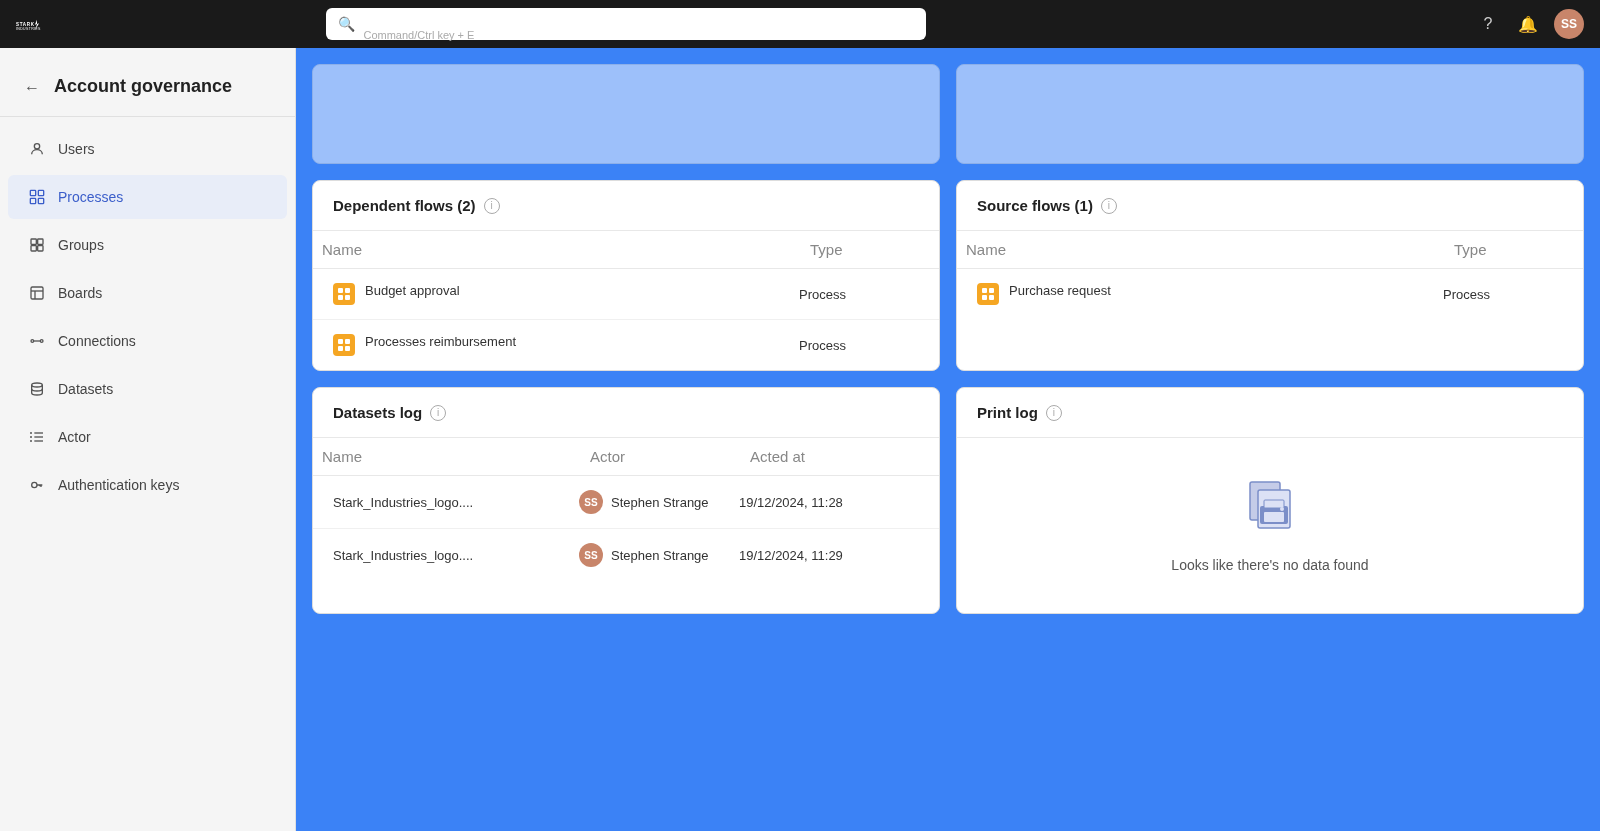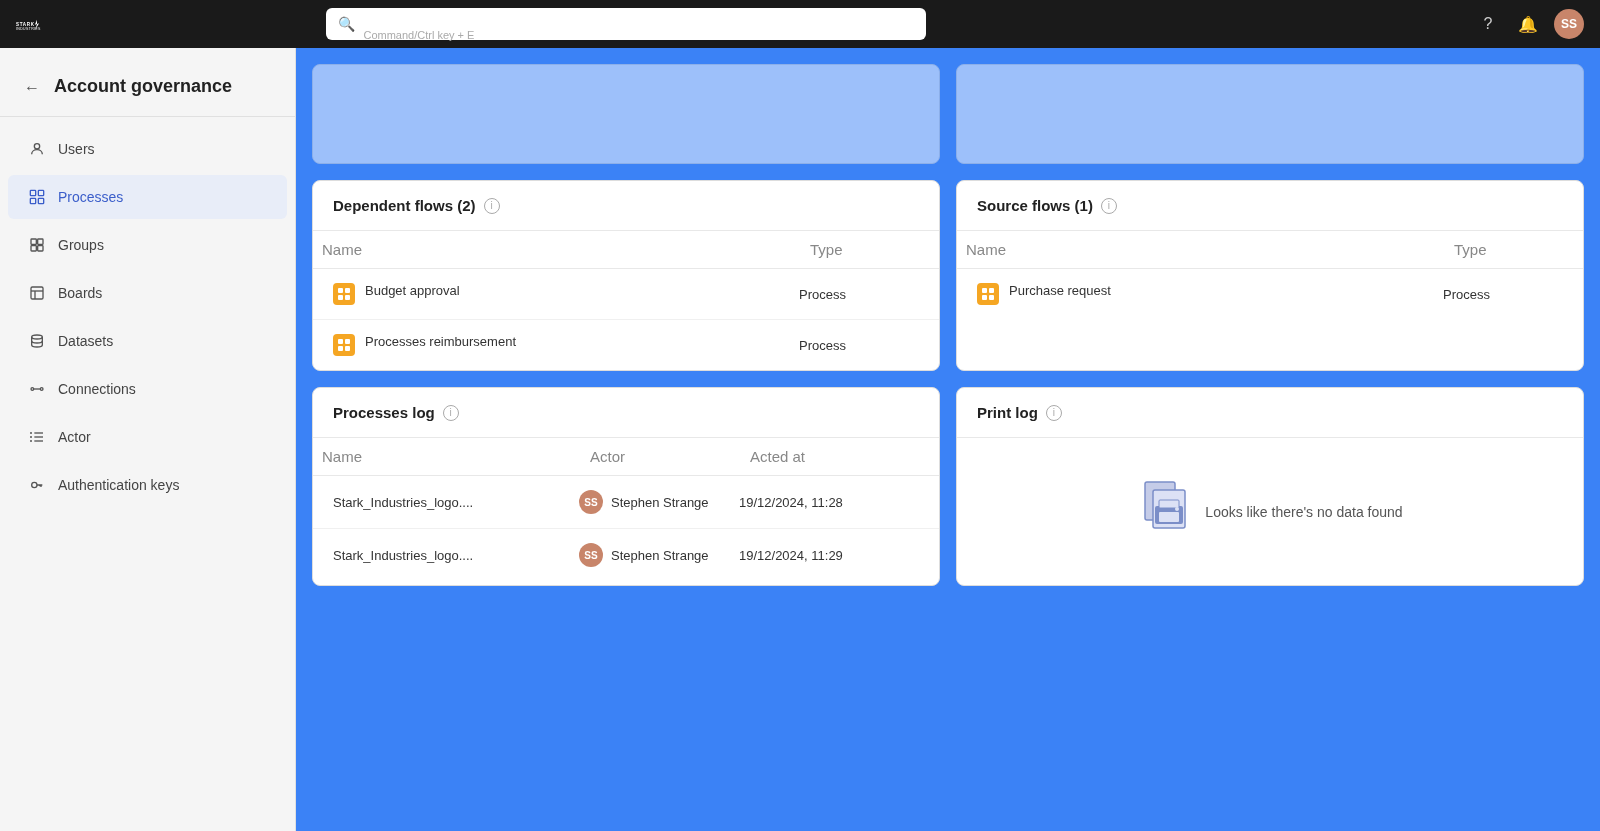--- a/index.html
+++ b/index.html
@@ -267,21 +267,21 @@
       font-weight: 600;
       display: flex;
       align-items: center;
       justify-content: center;
       flex-shrink: 0;
     }
 
     
     .empty-state {
       display: flex;
-      flex-direction: row;
+      flex-direction: column;
       align-items: center;
       justify-content: center;
       padding: 40px 17px;
       gap: 12px;
     }
     .empty-icon {
       color: #7b8ec8;
       font-size: 48px;
     }
     .empty-text {
@@ -382,37 +382,37 @@
           <line x1="3" y1="9" x2="21" y2="9"></line>
             <line x1="9" y1="9" x2="9" y2="21"></line>
         </svg>
       </span>
       <span>Boards</span>
     </div>
 
     <div class="sidebar-item">
       <span class="item-icon">
         <svg width="16" height="16" viewBox="0 0 24 24" fill="none" stroke="#555" stroke-width="2">
+          <circle cx="5" cy="12" r="2"></circle>
+            <circle cx="19" cy="12" r="2"></circle>
+          <line x1="7" y1="12" x2="17" y2="12"></line>
+        </svg>
+      </span>
+      <span>Connections</span>
+    </div>
+
+    <div class="sidebar-item">
+      <span class="item-icon">
+        <svg width="16" height="16" viewBox="0 0 24 24" fill="none" stroke="#555" stroke-width="2">
           <ellipse cx="12" cy="6" rx="8" ry="3"></ellipse>
           <path d="M4 6v6c0 1.7 3.6 3 8 3s8-1.3 8-3V6"></path>
           <path d="M4 12v6c0 1.7 3.6 3 8 3s8-1.3 8-3v-6"></path>
         </svg>
       </span>
       <span>Datasets</span>
-    </div>
-
-    <div class="sidebar-item">
-      <span class="item-icon">
-        <svg width="16" height="16" viewBox="0 0 24 24" fill="none" stroke="#555" stroke-width="2">
-          <circle cx="5" cy="12" r="2"></circle>
-            <circle cx="19" cy="12" r="2"></circle>
-          <line x1="7" y1="12" x2="17" y2="12"></line>
-        </svg>
-      </span>
-      <span>Connections</span>
     </div>
 
     <div class="sidebar-item">
       <span class="item-icon">
         <svg width="16" height="16" viewBox="0 0 24 24" fill="none" stroke="#555" stroke-width="2">
           <line x1="8" y1="6" x2="21" y2="6"></line>
             <line x1="8" y1="12" x2="21" y2="12"></line>
           <line x1="8" y1="18" x2="21" y2="18"></line>
           <line x1="3" y1="6" x2="3" y2="6" stroke-linecap="round" stroke-width="3"></line>
           <line x1="3" y1="12" x2="3" y2="12" stroke-linecap="round" stroke-width="3"></line>
@@ -517,21 +517,21 @@
             <span>Process</span>
           </div>
         </div>
       </div>
     </div>
 
     <div class="card-row">
 
       <div class="card">
         <div class="card-header">
-          <span class="card-title">Processes log</span>
+          <span class="card-title">Datasets log</span>
           <div class="info-icon">i</div>
         </div>
         <div class="table-wrapper">
           <div class="table-head download-grid">
             <span>Name</span>
             <span>Actor</span>
             <span>Acted at</span>
           </div>
 
           <div class="table-row download-grid">

